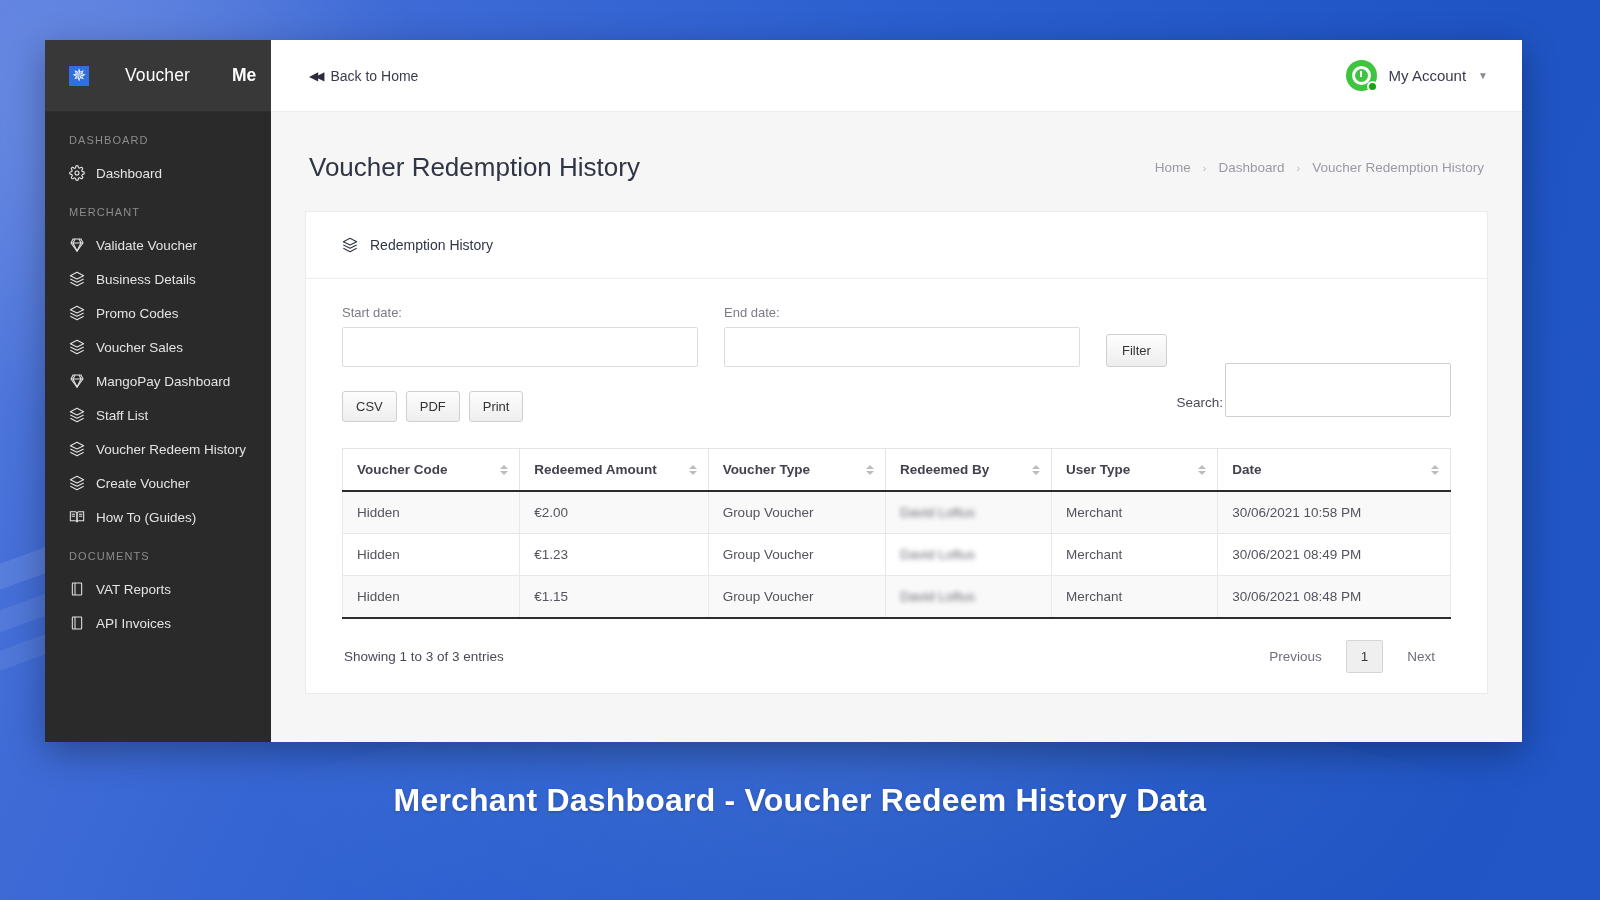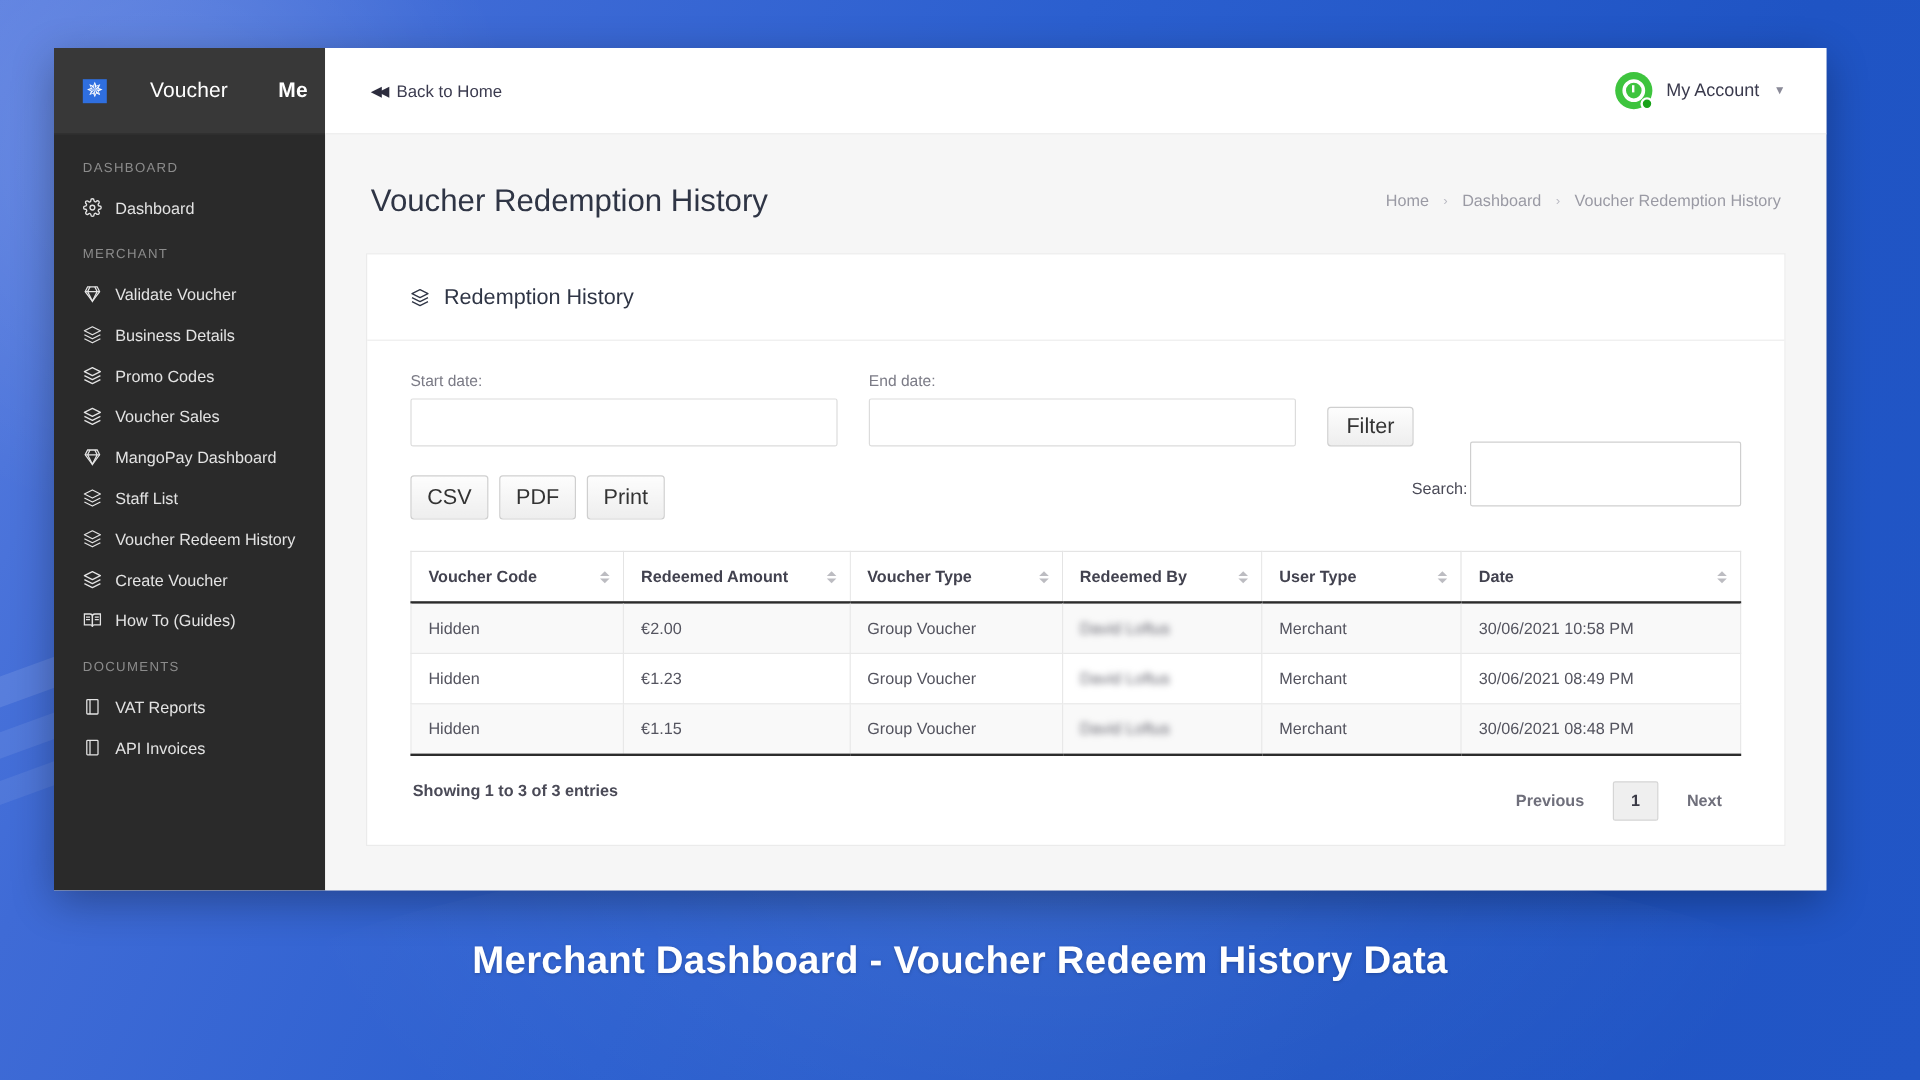--- a/index.html
+++ b/index.html
@@ -122,35 +122,35 @@
   .crumbs { display: flex; align-items: center; gap: 12px; font-size: 13.5px; color: #9a9aa4; }
   .crumbs .sep { color: #b9b9c2; font-size: 11px; }
   .crumbs .crumb { cursor: pointer; }
   .crumbs .crumb.current { cursor: default; }
 
   .card { background: #fff; border: 1px solid #ebebeb; }
   .card-head {
     padding: 25px 36px; border-bottom: 1px solid #ededed;
     display: flex; align-items: center; gap: 12px;
   }
-  .card-head .t { font-size: 18px; color: #2f3545; }
+  .card-head .t { font-size: 14px; color: #2f3545; }
   .card-body { padding: 26px 36px 0 36px; }
 
   .filters { display: flex; align-items: flex-end; gap: 26px; }
   .field { display: flex; flex-direction: column; gap: 7px; }
   .field.start { width: 356px; }
   .field.end { width: 356px; }
   .field label { font-size: 13px; color: #7b7b86; }
   .field input {
     height: 40px; border: 1px solid #dcdcdc; background: #fff;
     padding: 0 10px; font-size: 13.5px; color: #444; font-family: inherit;
     border-radius: 2px; outline: none;
   }
   .btn {
-    font-family: inherit; font-size: 18px; color: #333;
+    font-family: inherit; font-size: 13px; color: #333;
     background: linear-gradient(#fdfdfd, #eeeeee);
     border: 1px solid #cfcfcf; border-radius: 3px;
     padding: 7px 13px; cursor: pointer;
   }
   .btn-filter { height: 33px; padding: 0 15px; }
 
   .export-row { display: flex; gap: 9px; margin-top: 24px; }
 
   .search-wrap {
     display: flex; align-items: flex-end;
@@ -181,22 +181,22 @@
   .sort-ico i.dn { border-top: 4px solid #6c6c78; }
   tbody td {
     padding: 13px 14px; border: 1px solid #e8e8e8; color: #54545f;
     border-bottom: 1px solid #e8e8e8;
   }
   tbody tr.odd td { background: #f9f9f9; }
   tbody tr:last-child td { border-bottom: 2px solid #2c2c2c; }
   .blurred { filter: blur(2.6px); color: #6a6a74; user-select: none; }
 
   .foot {
-    display: flex; justify-content: space-between;
-    padding: 17px 2px 20px 2px; font-size: 13.5px; color: #4a4a57; font-weight: bold;
+    display: flex; align-items: center; justify-content: space-between;
+    padding: 17px 2px 20px 2px; font-size: 13.5px; color: #4a4a57;
   }
   .pager { display: flex; align-items: center; gap: 0; }
   .pager .pg {
     padding: 8px 14px; color: #6f6f7b; cursor: pointer; font-size: 13.5px;
   }
   .pager .pg.num {
     border: 1px solid #d5d5d5; background: #efefef; color: #3a3a46;
     margin: 0 10px; min-width: 34px; text-align: center; border-radius: 2px;
   }
 

